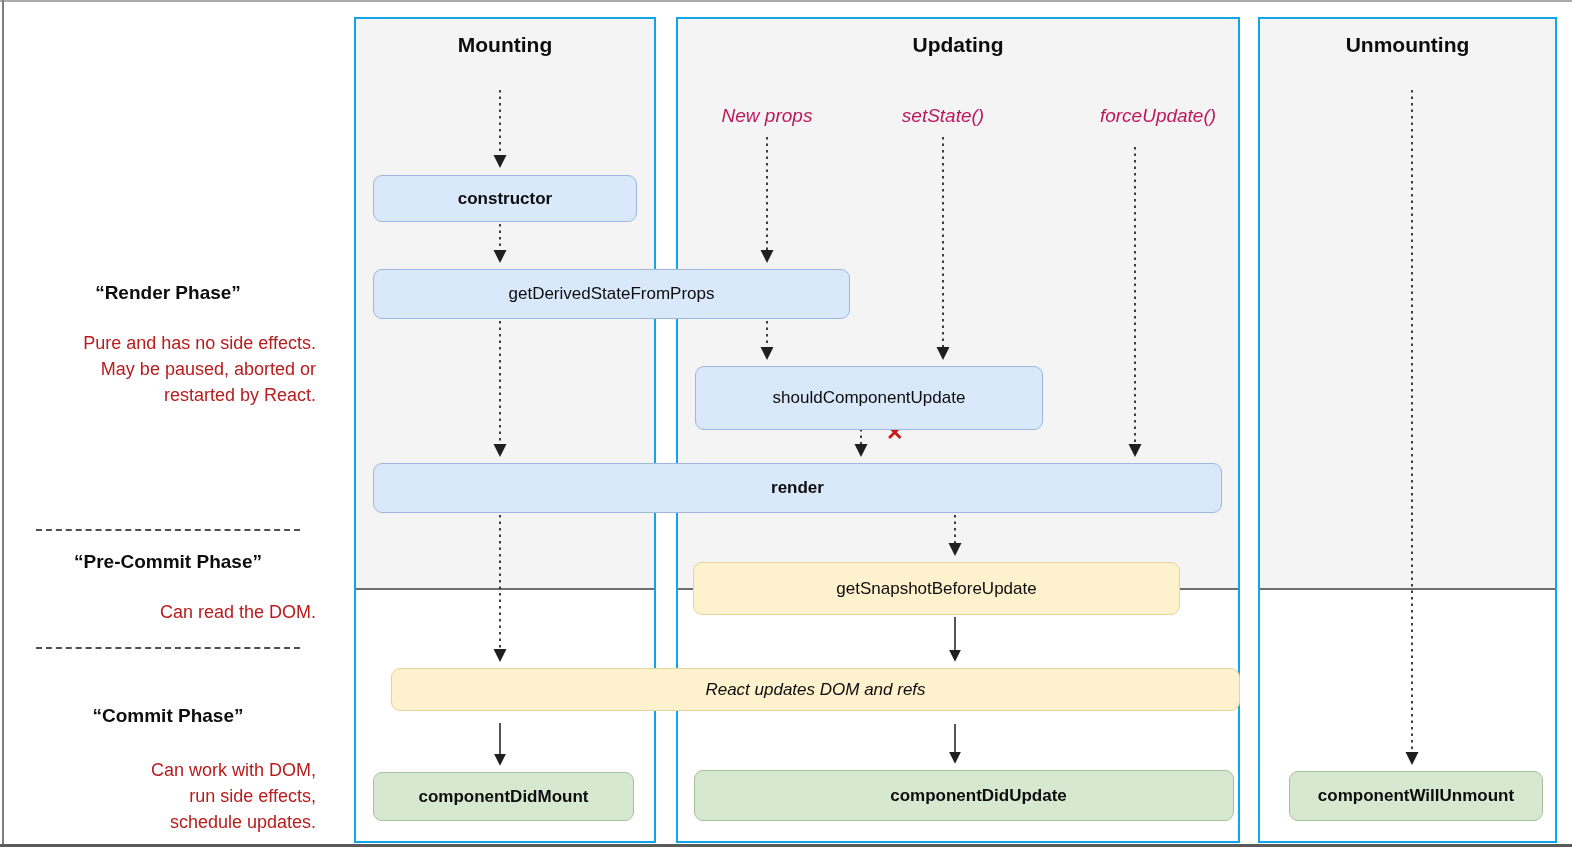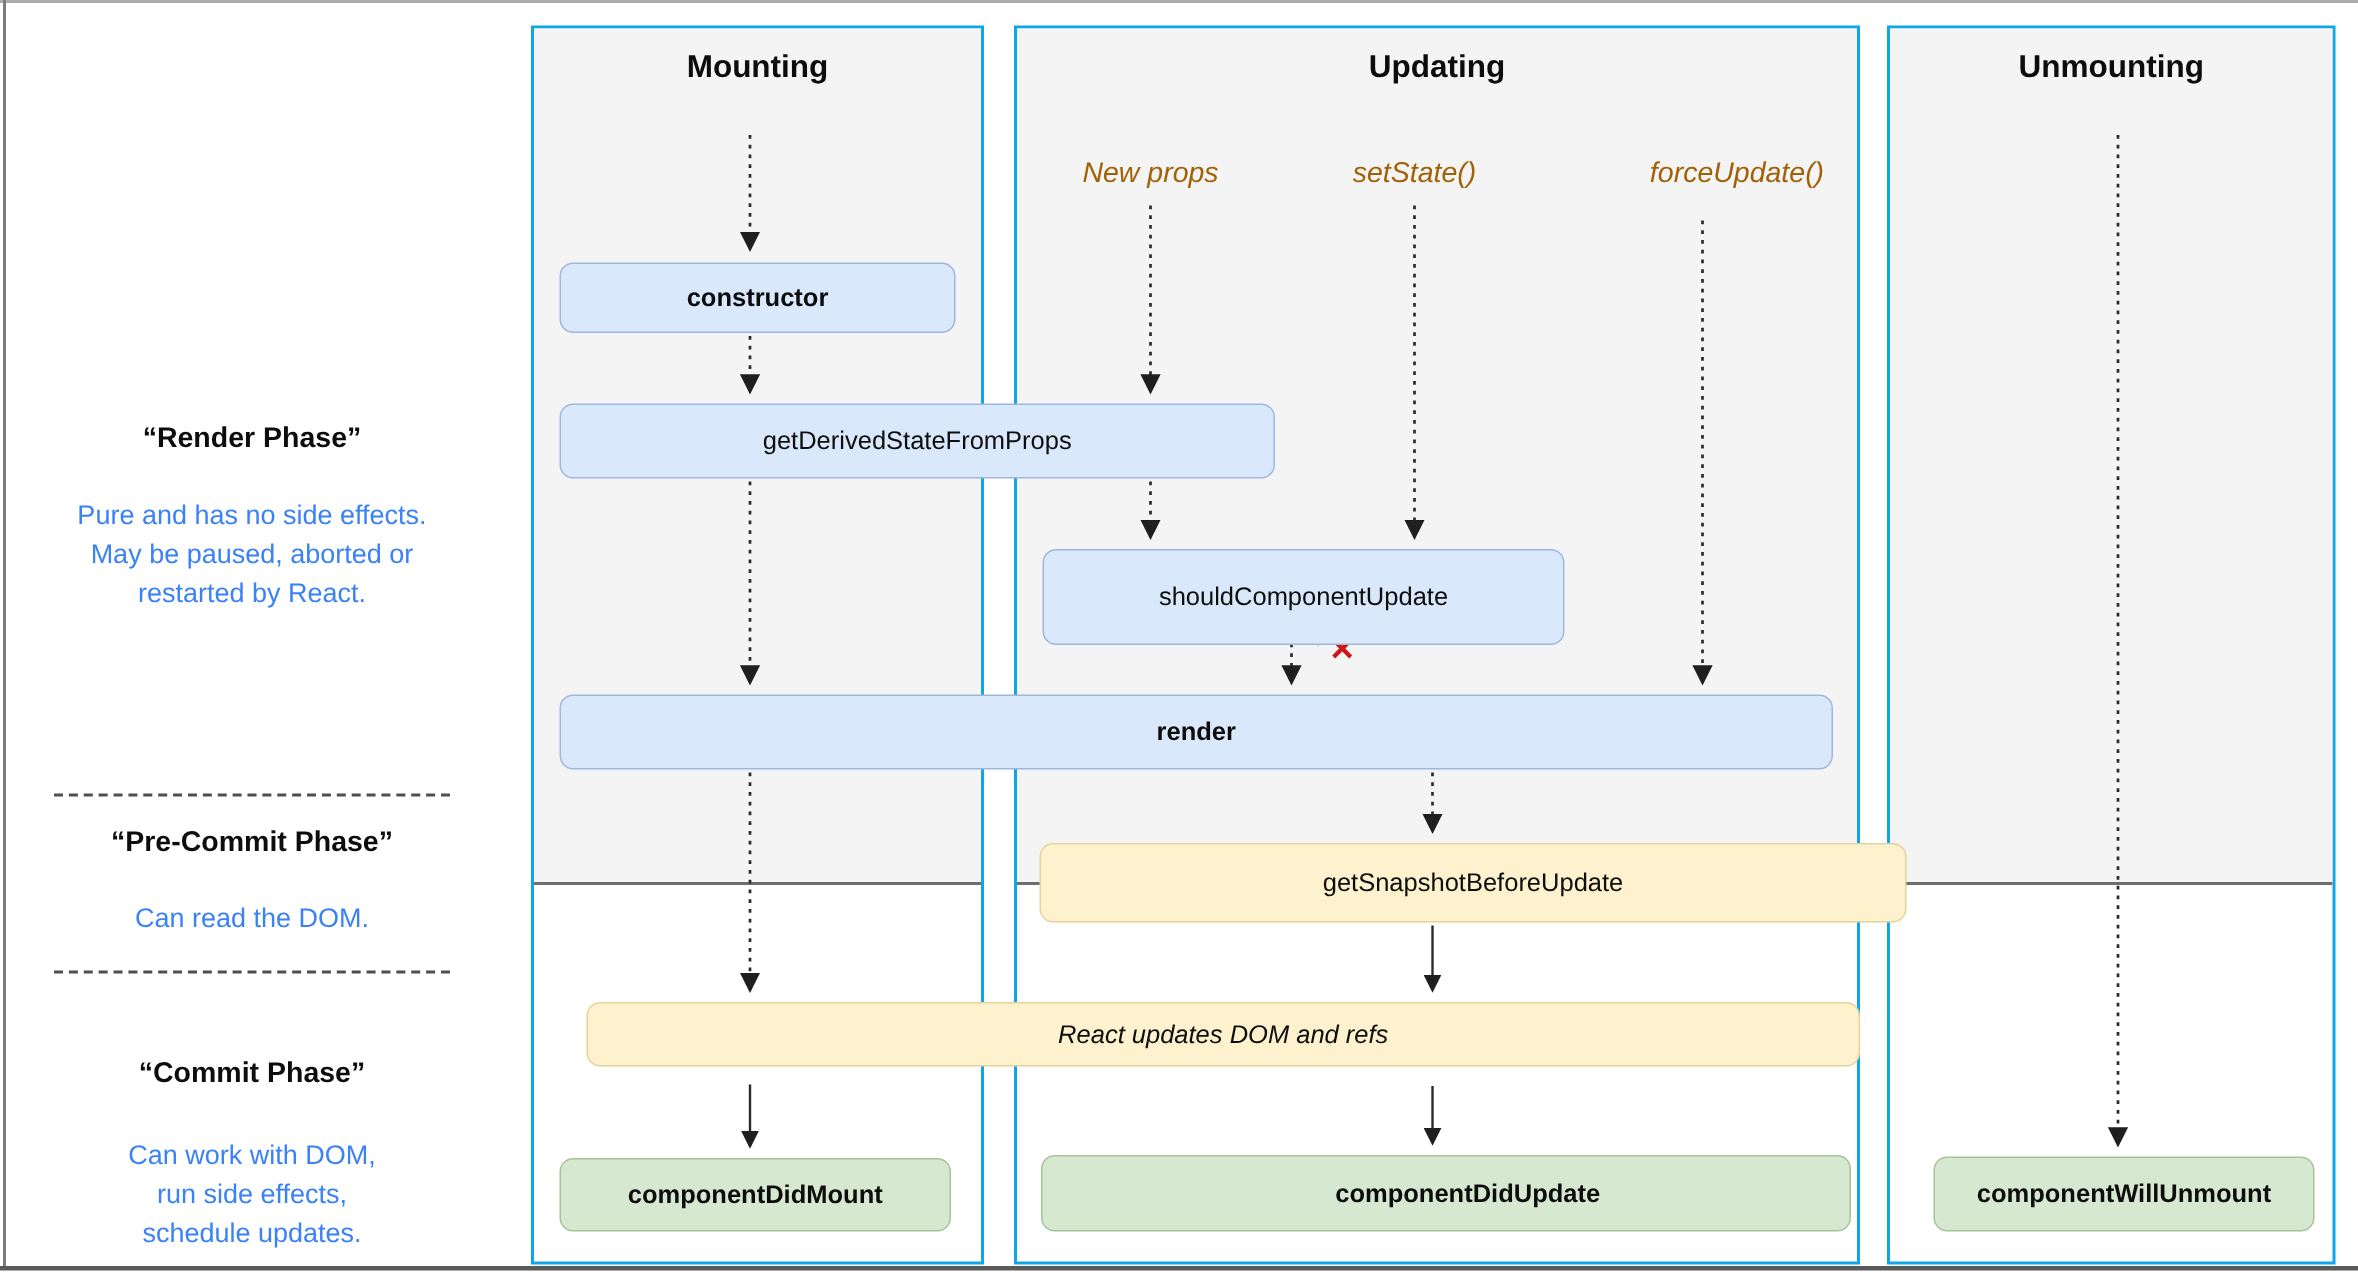--- a/index.html
+++ b/index.html
@@ -15,48 +15,48 @@
 
   
   .col{position:absolute;top:17px;height:826px;border:2px solid #0ea5e9;background:#fff;box-sizing:border-box;}
   #col-mounting{left:354px;width:302px;}
   #col-updating{left:676px;width:564px;}
   #col-unmounting{left:1258px;width:299px;}
   .col .shade{position:absolute;left:0;top:0;width:100%;height:571px;background:#f4f4f4;border-bottom:2px solid #6e6e6e;box-sizing:border-box;}
   .col-title{position:absolute;top:14px;left:0;width:100%;text-align:center;font-size:21px;font-weight:bold;color:#0d0d0d;}
 
   
-  .trigger{position:absolute;top:105px;transform:translateX(-50%);font-style:italic;font-size:19px;color:#a16207;white-space:nowrap;}
+  .trigger{position:absolute;top:105px;transform:translateX(-50%);font-style:italic;font-size:19px;color:#be185d;white-space:nowrap;}
   #trigger-new-props{left:767px;}
   #trigger-set-state{left:943px;}
   #trigger-force-update{left:1130px;margin-left:28px;}
 
   
   .node{
     position:absolute;display:flex;align-items:center;justify-content:center;
     border-radius:9px;font-size:17px;box-sizing:border-box;color:#0d0d0d;
   }
   .node.blue{background:#dae8fc;border:1.5px solid #9fb6dd;}
   .node.yellow{background:#fdf2cd;border:1.5px solid #e3d49c;}
   .node.green{background:#d7e8d1;border:1.5px solid #a6c29a;}
   .node.bold{font-weight:bold;}
   .node.italic{font-style:italic;}
   #node-constructor{left:373px;top:175px;width:264px;height:47px;}
   #node-gdsfp{left:373px;top:269px;width:477px;height:50px;}
   #node-scu{left:695px;top:366px;width:348px;height:64px;}
   #node-render{left:373px;top:463px;width:849px;height:50px;}
-  #node-gsbu{left:693px;top:562px;width:578px;height:53px;}
+  #node-gsbu{left:693px;top:562px;width:487px;height:53px;}
   #node-react-updates{left:391px;top:668px;width:849px;height:43px;}
   #node-cdm{left:373px;top:772px;width:261px;height:49px;}
   #node-cdu{left:694px;top:770px;width:540px;height:51px;padding-left:29px;}
   #node-cwu{left:1289px;top:771px;width:254px;height:50px;}
 
   
   .phase-title{position:absolute;left:20px;width:296px;text-align:center;font-weight:bold;font-size:19px;color:#0d0d0d;}
-  .phase-desc{position:absolute;left:20px;width:296px;text-align:center;font-size:18px;line-height:26px;white-space:pre-line;color:#3b82f6;}
+  .phase-desc{position:absolute;left:20px;width:296px;text-align:right;font-size:18px;line-height:26px;white-space:pre-line;color:#b91c1c;}
   #phase-render-title{top:282px;}
   #phase-render-desc{top:330px;}
   #phase-precommit-title{top:551px;}
   #phase-precommit-desc{top:599px;}
   #phase-commit-title{top:705px;}
   #phase-commit-desc{top:757px;}
   .phase-sep{position:absolute;left:36px;width:264px;height:0;border-top:2px dashed #4f4f4f;}
   #phase-sep-1{top:529px;}
   #phase-sep-2{top:647px;}
 

